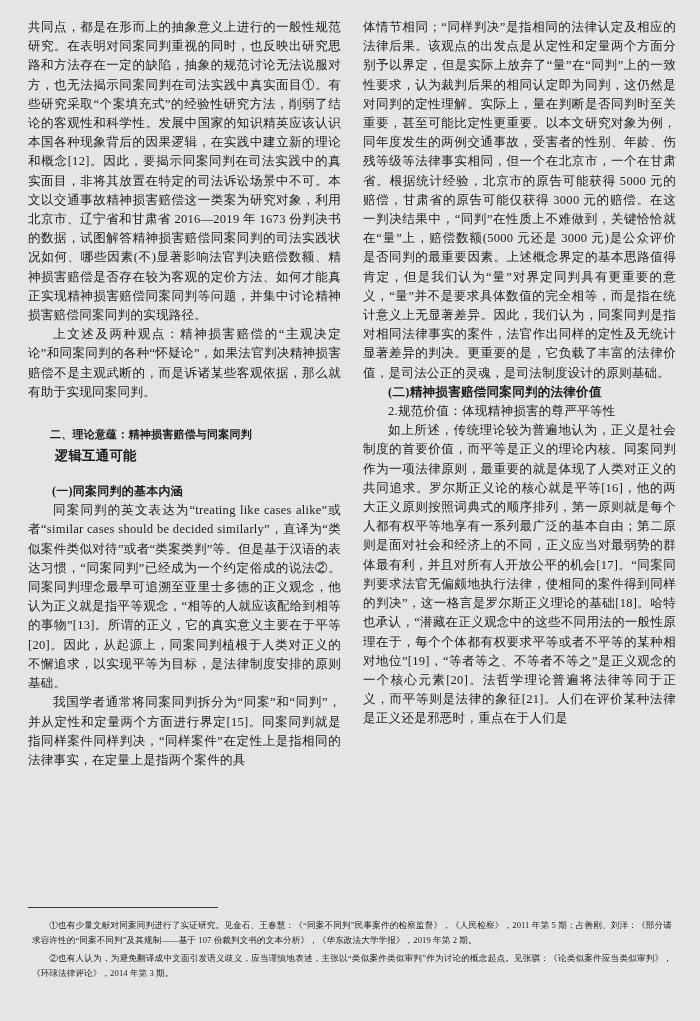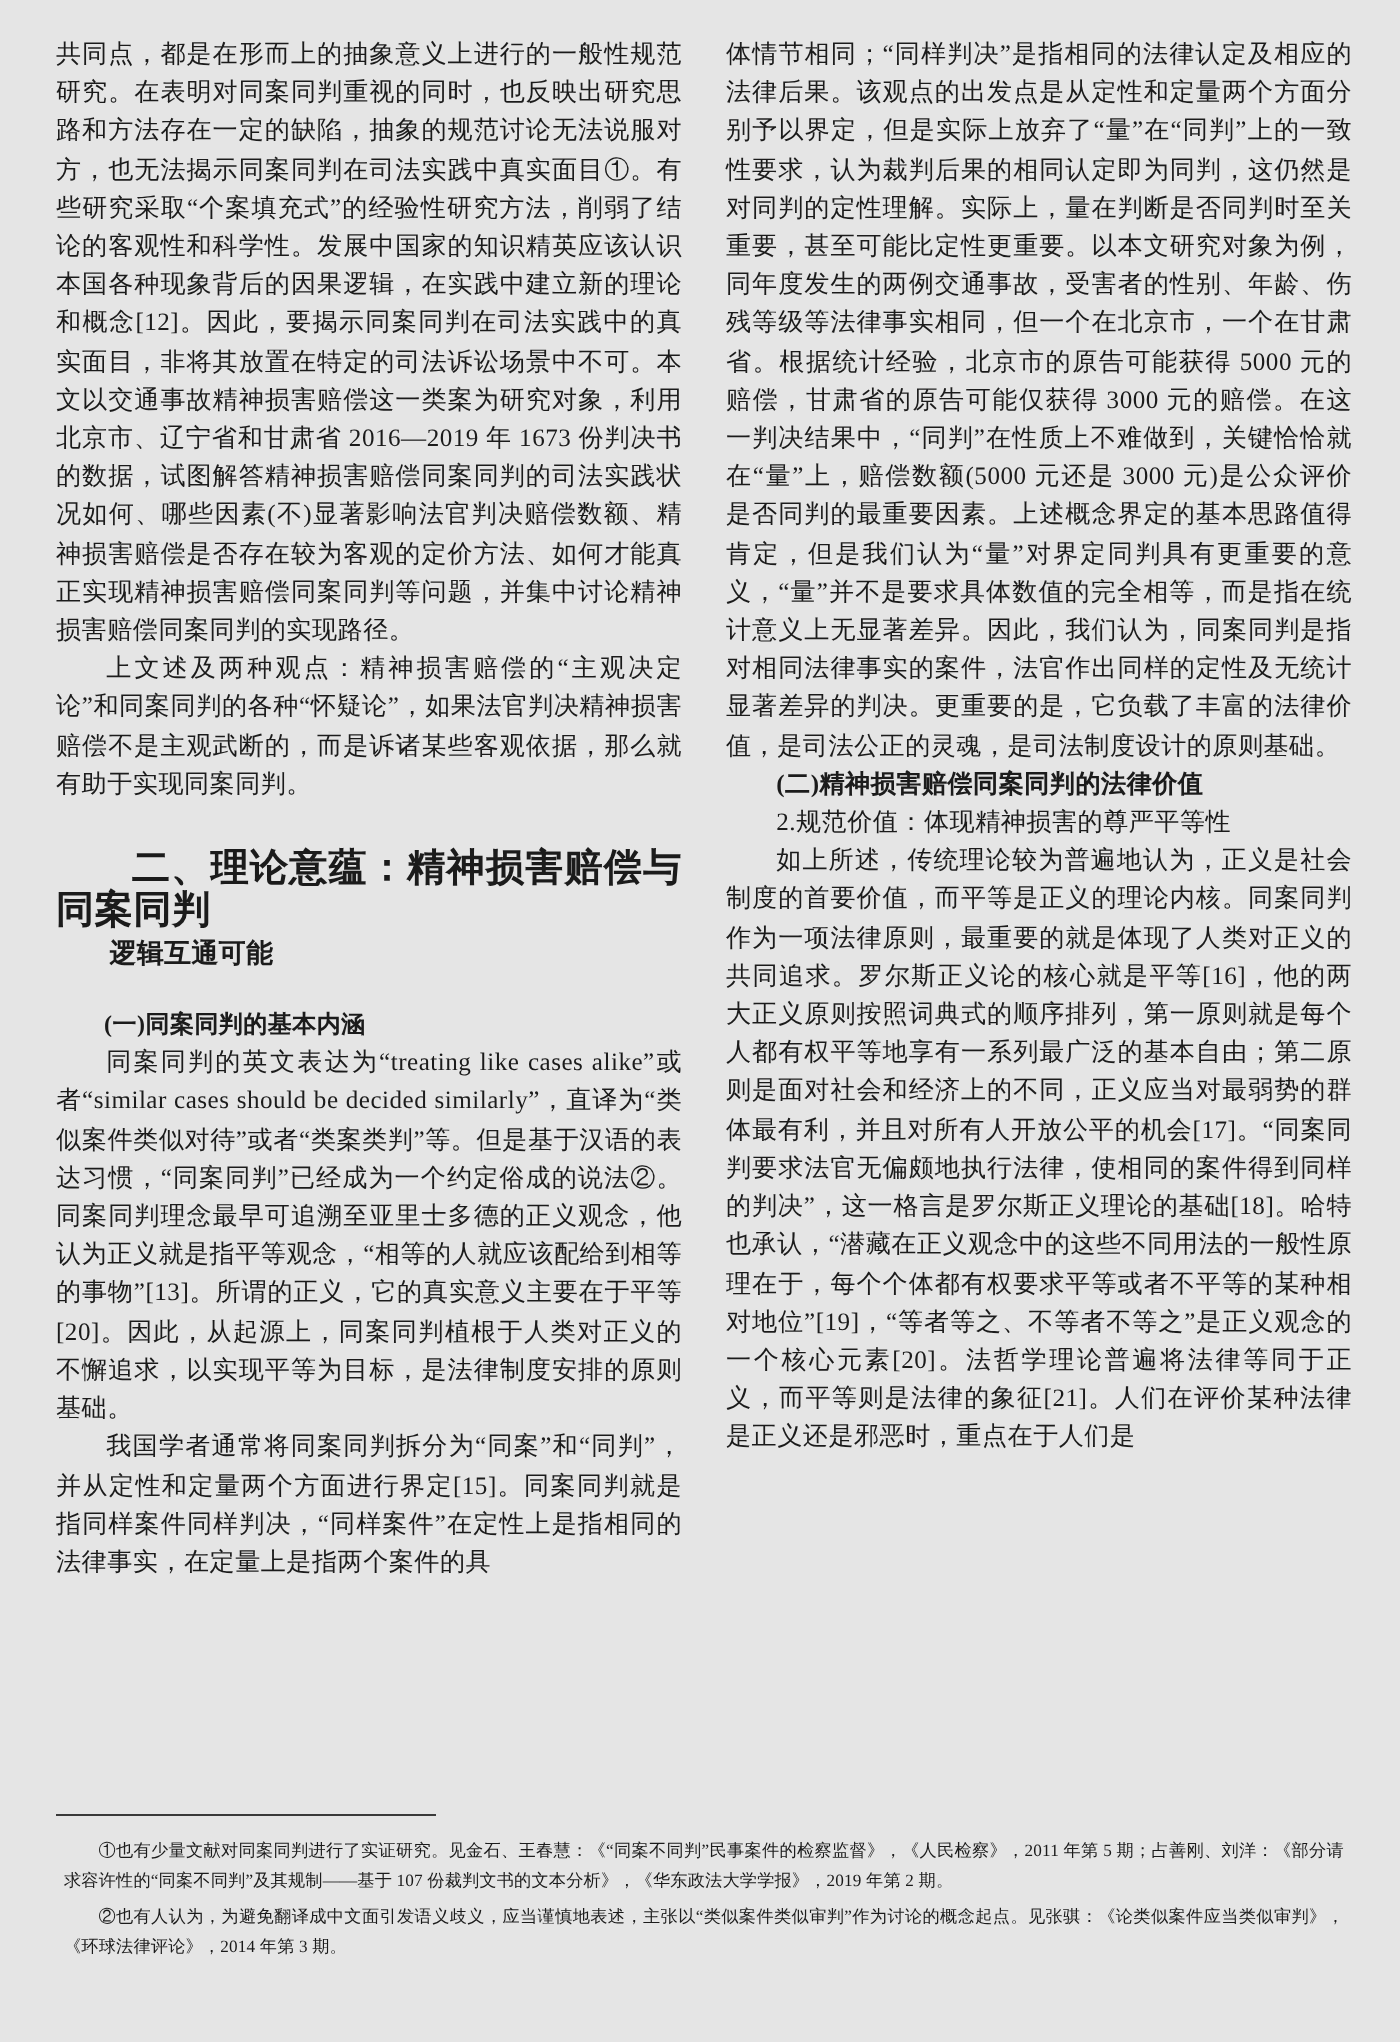--- a/index.html
+++ b/index.html
@@ -42,21 +42,21 @@
   .col p {
     margin: 0;
     text-indent: 2em;
   }
   .col p.noindent {
     text-indent: 0;
   }
   .sec-head {
     margin: 0;
     font-weight: bold;
-    font-size: 19px;
+    font-size: 11px;
     line-height: 21px;
     text-indent: 2em;
     letter-spacing: 0.02em;
   }
   .sec-head-cont {
     margin: 0;
     font-weight: bold;
     font-size: 13.4px;
     line-height: 21px;
     text-indent: 0;

